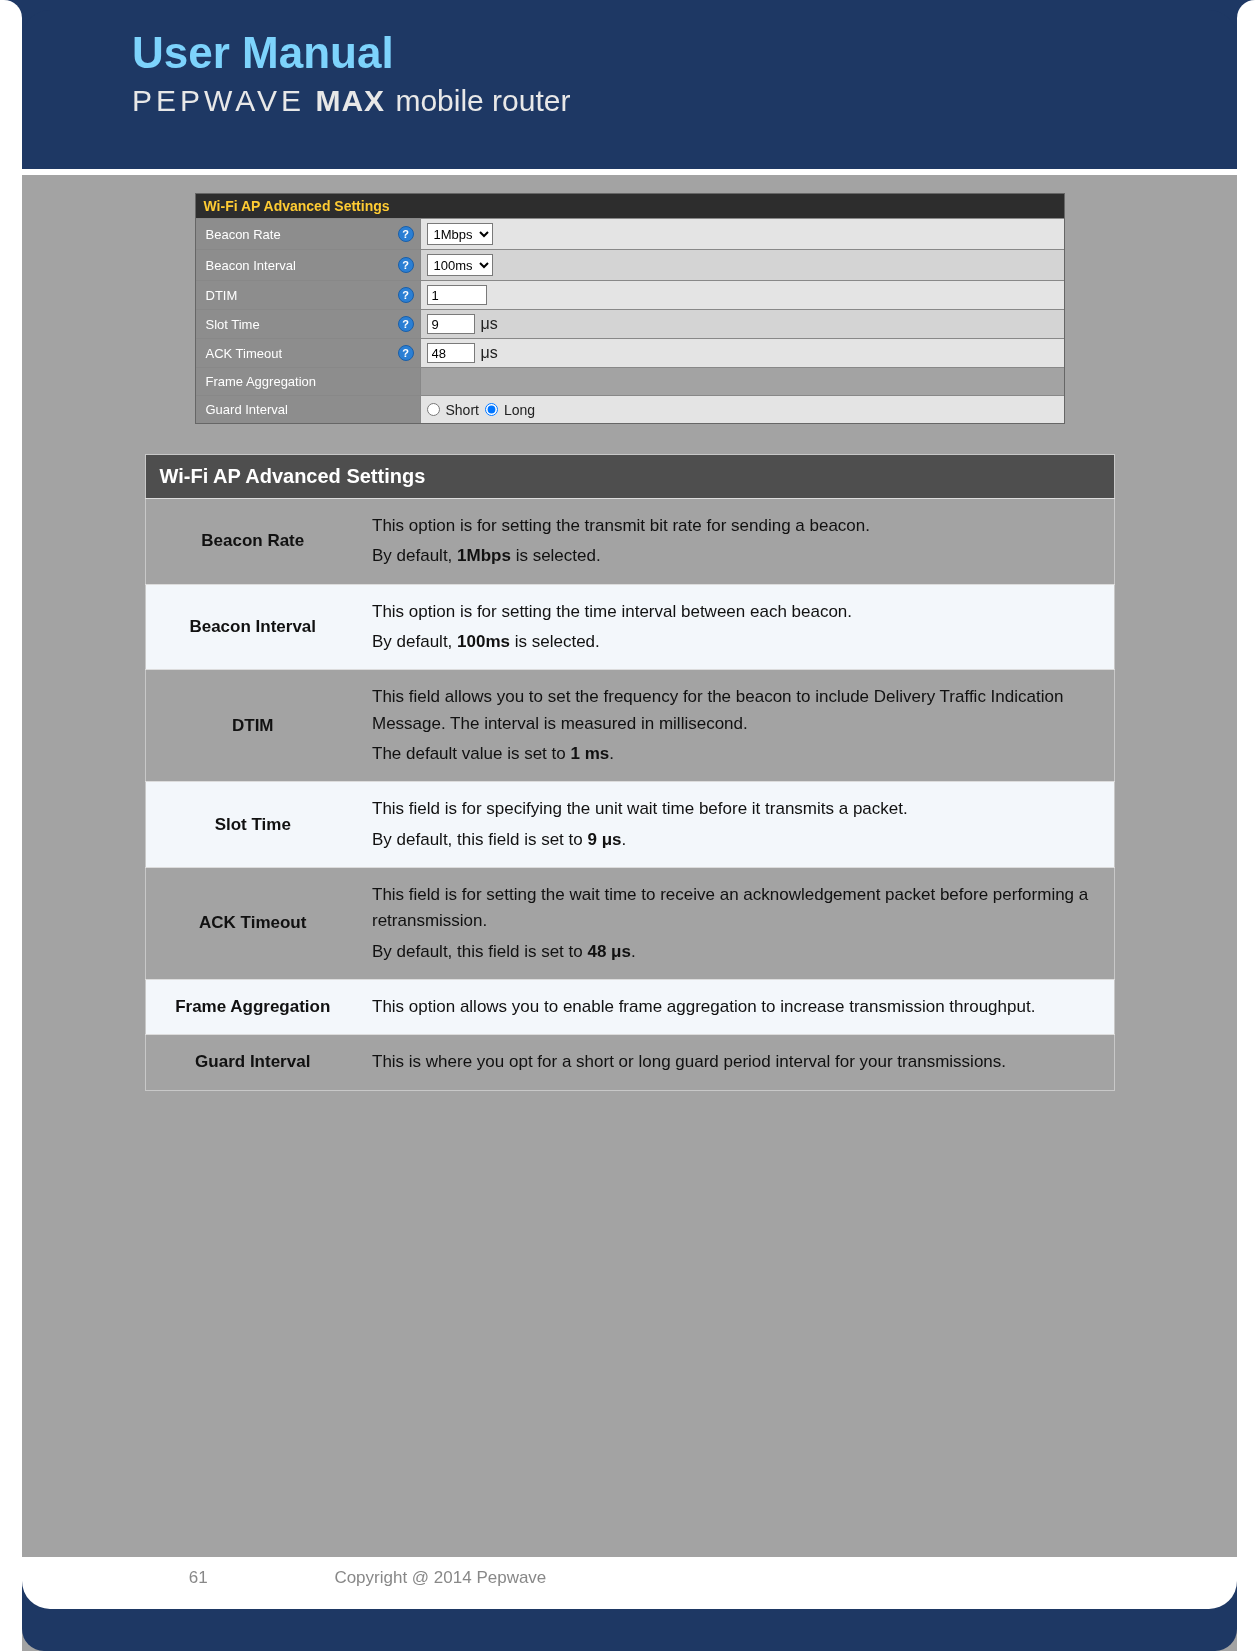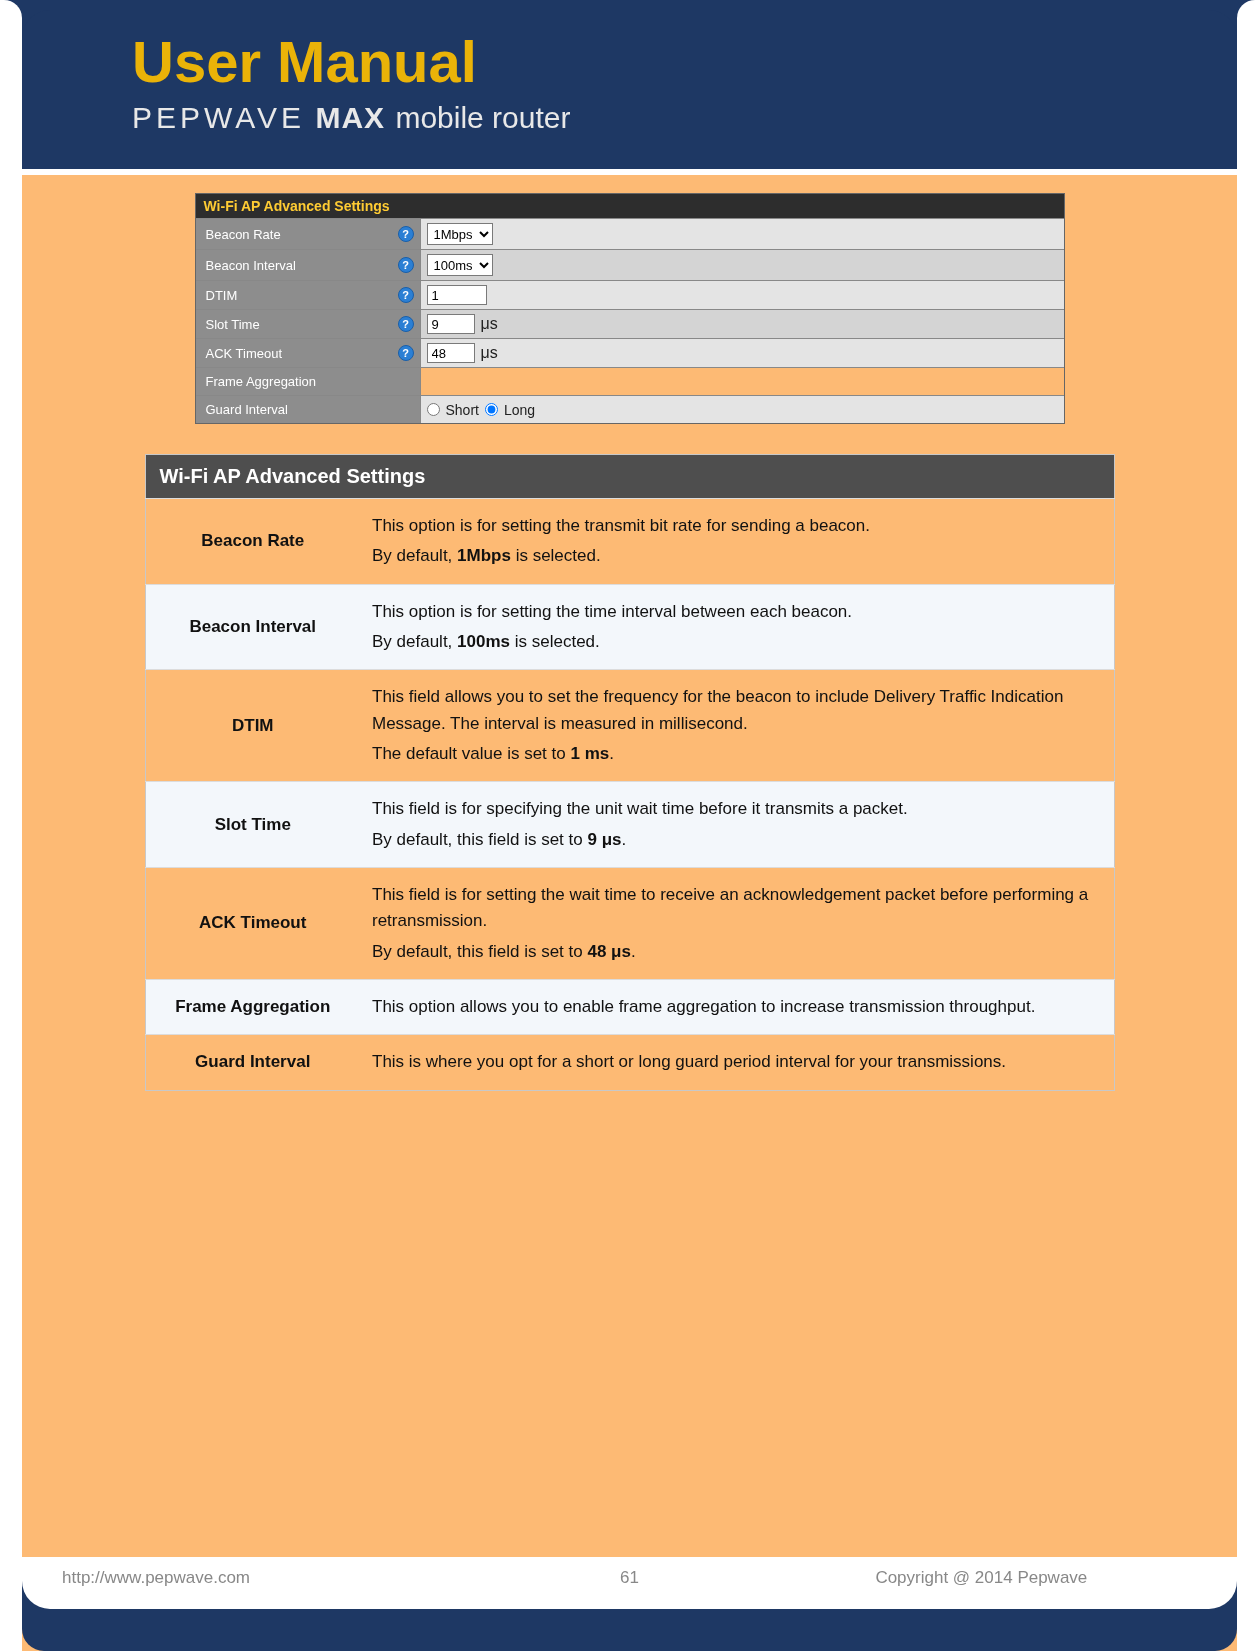--- a/index.html
+++ b/index.html
@@ -19,44 +19,44 @@
   .banner-inner {
     position: absolute;
     left: 22px; right: 22px; top: 10px; bottom: 0;
     background: #1e3864;
     border-top-left-radius: 28px;
     border-top-right-radius: 28px;
     border-bottom: 6px solid #fff;
     padding: 18px 110px 0 110px;
   }
   .banner-title {
-    color: #eab308;
+    color: #7dd3fc;
     font-family: Arial, sans-serif;
-    font-size: 58px;
+    font-size: 44px;
     font-weight: bold;
     margin-bottom: 6px;
   }
   .banner-sub {
     color: #e8e8e8;
     font-size: 30px;
     letter-spacing: 2px;
   }
   .banner-sub .brand { font-weight: normal; letter-spacing: 4px; }
   .banner-sub .max { font-weight: bold; letter-spacing: 1px; }
   .banner-sub .tag { font-weight: 300; letter-spacing: 0px; text-align: right; }
   .banner-side-l, .banner-side-r {
     position: absolute; top: 0; width: 22px; height: 175px; background: #fff;
   }
   .banner-side-l { left:0; border-top-right-radius: 18px; }
   .banner-side-r { right:0; border-top-left-radius: 18px; }
 
   .page-body {
     position: absolute;
     left: 22px; right: 22px; top: 175px; bottom: 0;
-    background: #fdba74;
+    background: #a3a3a3;
     padding: 18px 108px 16px 108px;
   }
 
   
   .ui-table {
     width: 870px;
     margin: 0 auto 30px auto;
     border: 1px solid #666;
     font-size: 14px;
     color: #222;
@@ -151,21 +151,21 @@
     background:#fff;
     border-bottom-left-radius: 28px;
     border-bottom-right-radius: 28px;
     display:flex; align-items:center;
     padding: 0 40px 10px 40px;
     font-size:17px;
     color:#888;
   }
   .footer-inner .furl { flex:0 0 38%; }
   .footer-inner .fpage { flex:0 0 24%; text-align:center; color:#888; }
-  .footer-inner .fcopy { flex:1; text-align:center; }
+  .footer-inner .fcopy { flex:1; text-align:left; }
 </style>
 </head>
 <body>
 
 <div class="banner-wrap">
   <div class="banner-side-l"></div>
   <div class="banner-side-r"></div>
   <div class="banner-inner">
     <div class="banner-title">User Manual</div>
     <div class="banner-sub">
@@ -315,17 +315,16 @@
         <p>This is where you opt for a short or long guard period interval for your transmissions.</p>
       </td>
     </tr>
   </tbody>
     </table>
 
 </div>
 
 <div class="footer">
   <div class="footer-inner">
-    <div class="furl">http://www.pepwave.com</div>
     <div class="fpage">61</div>
     <div class="fcopy">Copyright @ 2014 Pepwave</div>
   </div>
 </div>
 
 </body></html>

